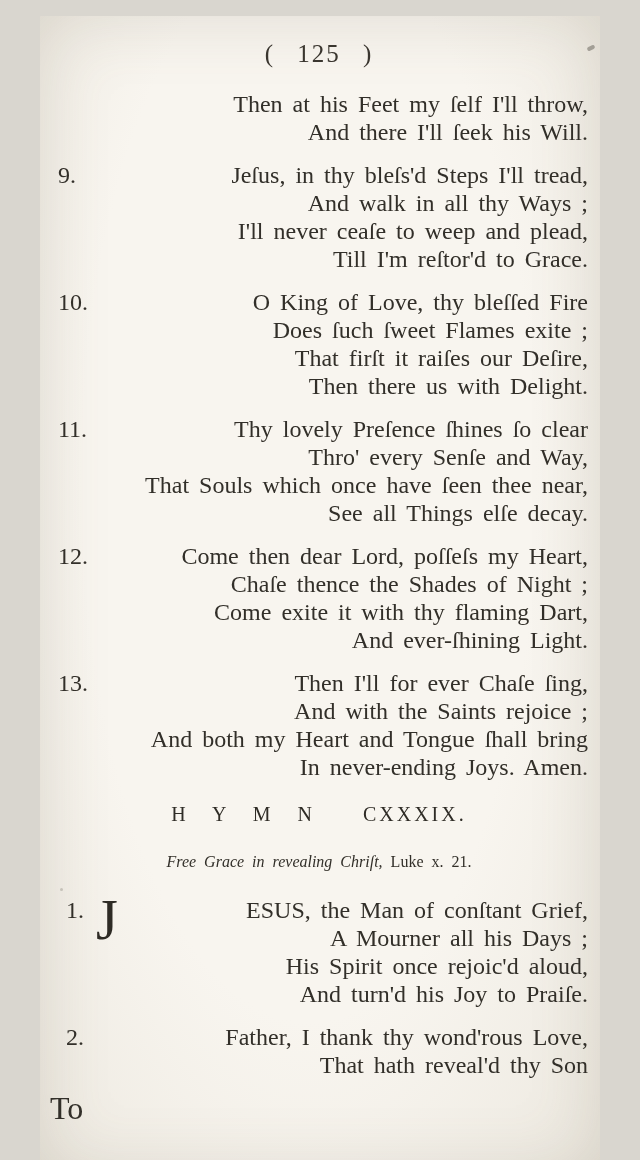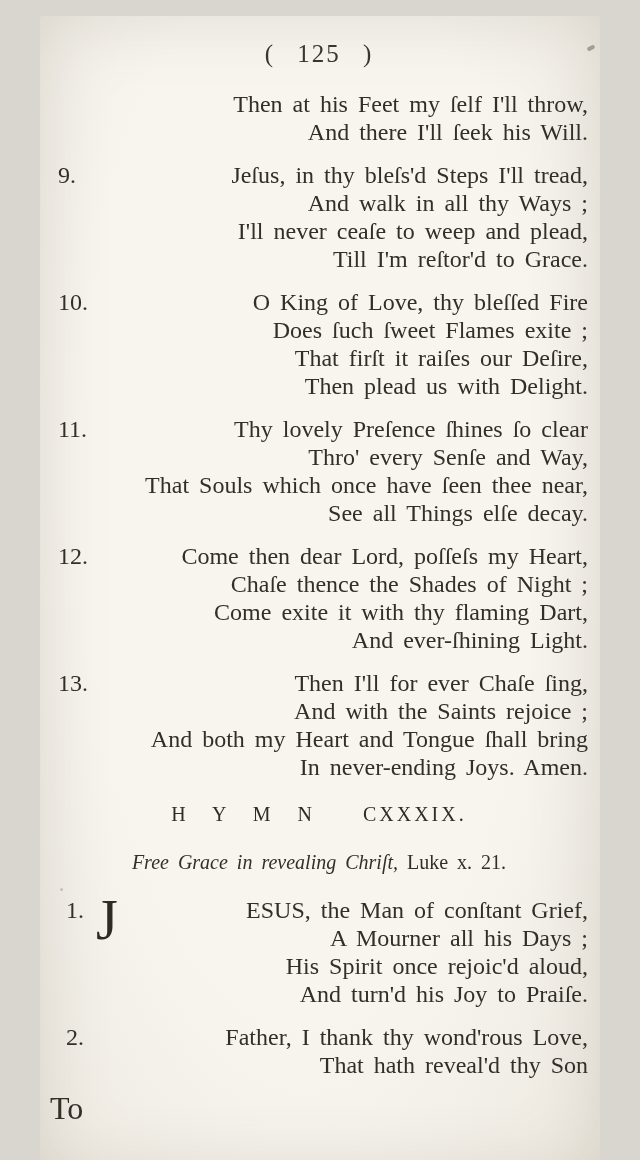--- a/index.html
+++ b/index.html
@@ -46,21 +46,21 @@
     text-align:center;
     font-size:20px;
     line-height:36px;
     margin:14px 0 16px 0;
     color:#2f2c26;
   }
   .hymn-heading .hw { letter-spacing:9px; }
   .hymn-heading .hn { letter-spacing:3px; margin-left:42px; }
   .hymn-subtitle {
     text-align:center;
-    font-size:20px;
+    font-size:16px;
     margin-bottom:20px;
   }
   .hymn-subtitle .it { font-style:italic; }
   .catchword {
     text-align:left;
     padding-right:80px;
     margin-top:6px;
     font-size:32px;
   }
   .speck { position:absolute; background:#6e6a60; border-radius:50%; }
@@ -86,21 +86,21 @@
     <div class="line in2">And walk in all thy Ways ;</div>
     <div class="line in3">I'll never ceaſe to weep and plead,</div>
     <div class="line in2">Till I'm reſtor'd to Grace.</div>
   </div>
 
   <div class="stanza">
     <span class="num">10.</span>
     <div class="line in1">O King of Love, thy bleſſed Fire</div>
     <div class="line in2">Does ſuch ſweet Flames exite ;</div>
     <div class="line in3">That firſt it raiſes our Deſire,</div>
-    <div class="line in2">Then plead us with Delight.</div>
+    <div class="line in2">Then there us with Delight.</div>
   </div>
 
   <div class="stanza">
     <span class="num">11.</span>
     <div class="line in1">Thy lovely Preſence ſhines ſo clear</div>
     <div class="line in2">Thro' every Senſe and Way,</div>
     <div class="line in3">That Souls which once have ſeen thee near,</div>
     <div class="line in2">See all Things elſe decay.</div>
   </div>
 

